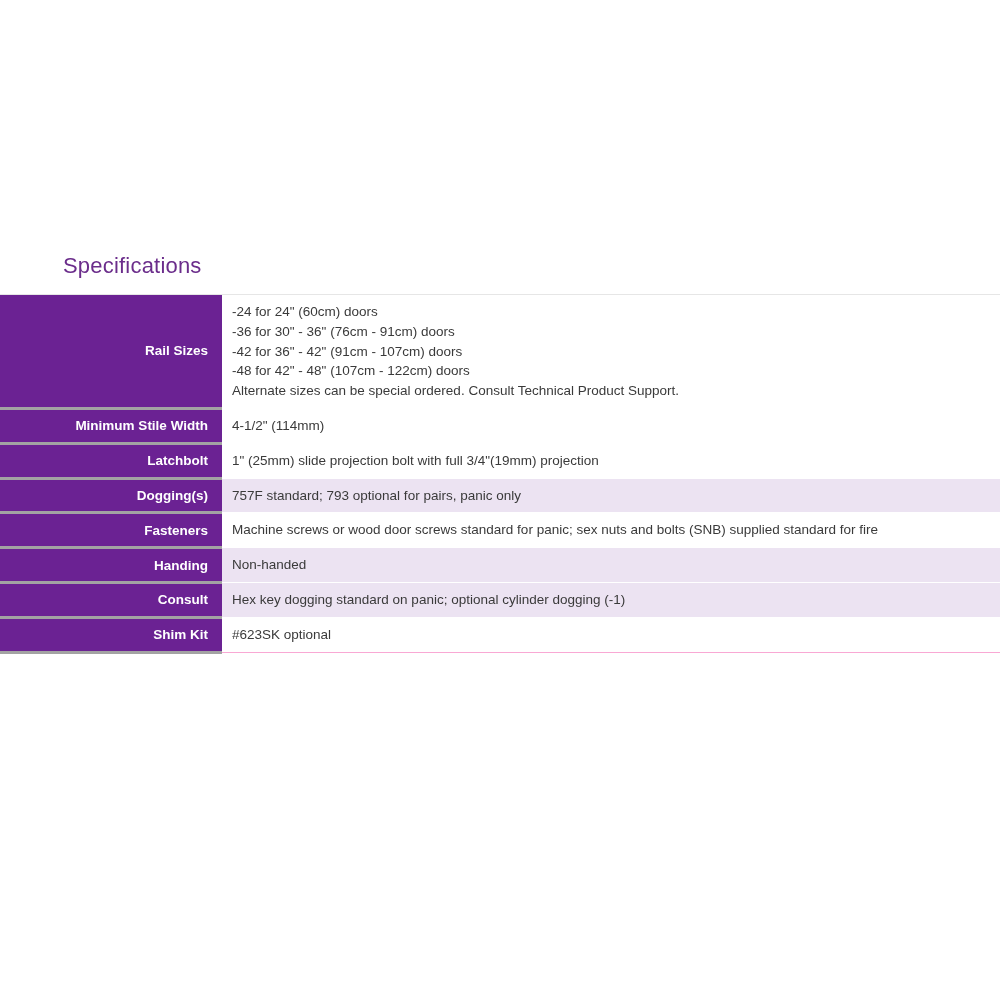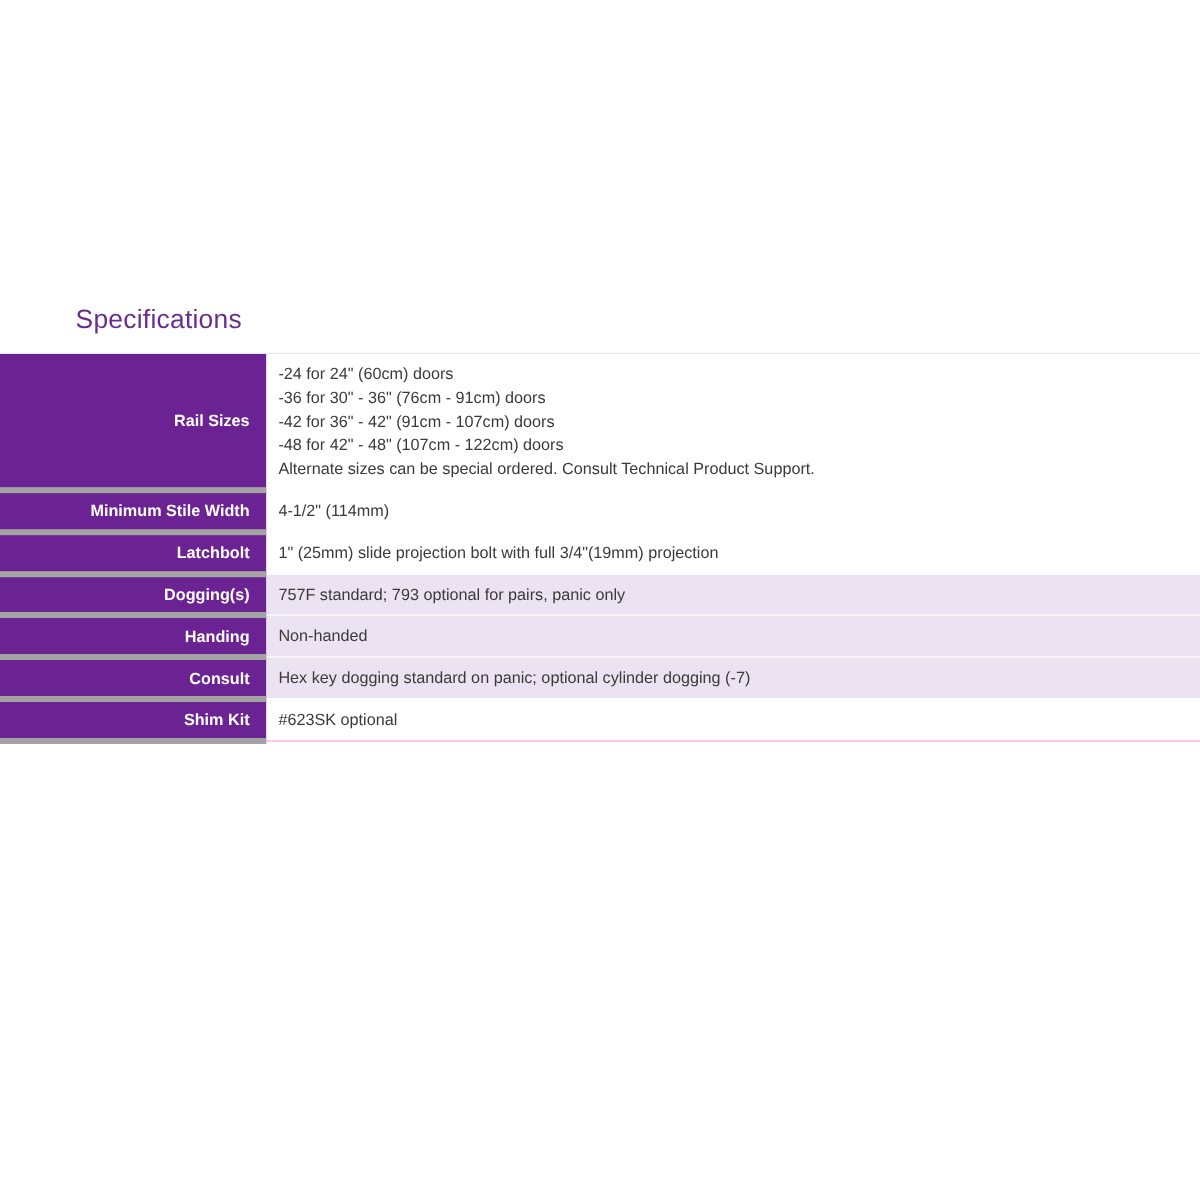--- a/index.html
+++ b/index.html
@@ -41,21 +41,21 @@
     vertical-align: top;
   }
   .spec-table td.label {
     width: 222px;
     background: #6b2293;
     color: #ffffff;
     font-weight: bold;
     font-size: 13.5px;
     text-align: right;
     padding: 7px 14px 7px 8px;
-    border-bottom: 5px solid #a3a3a3;
+    border-bottom: 3px solid #a3a3a3;
     box-sizing: border-box;
     vertical-align: middle;
   }
   .spec-table td.value {
     background: #ffffff;
     color: #3a3a3a;
     font-size: 13.5px;
     padding: 7px 10px 7px 10px;
     border-bottom: 1px solid #ffffff;
     box-sizing: border-box;
@@ -98,27 +98,31 @@
         <td class="value">4-1/2" (114mm)</td>
       </tr>
       <tr>
         <td class="label">Latchbolt</td>
         <td class="value">1" (25mm) slide projection bolt with full 3/4"(19mm) projection</td>
       </tr>
       <tr class="alt">
         <td class="label">Dogging(s)</td>
         <td class="value">757F standard; 793 optional for pairs, panic only</td>
       </tr>
+      <tr>
+        <td class="label">Fasteners</td>
+        <td class="value">Machine screws or wood door screws standard for panic; sex nuts and bolts (SNB) supplied standard for fire</td>
+      </tr>
       <tr class="alt">
         <td class="label">Handing</td>
         <td class="value">Non-handed</td>
       </tr>
       <tr class="alt">
         <td class="label">Consult</td>
-        <td class="value">Hex key dogging standard on panic; optional cylinder dogging (-7)</td>
+        <td class="value">Hex key dogging standard on panic; optional cylinder dogging (-1)</td>
       </tr>
       <tr class="last">
         <td class="label">Shim Kit</td>
         <td class="value">#623SK optional</td>
       </tr>
     </tbody>
   </table>
 
 </div>
 

